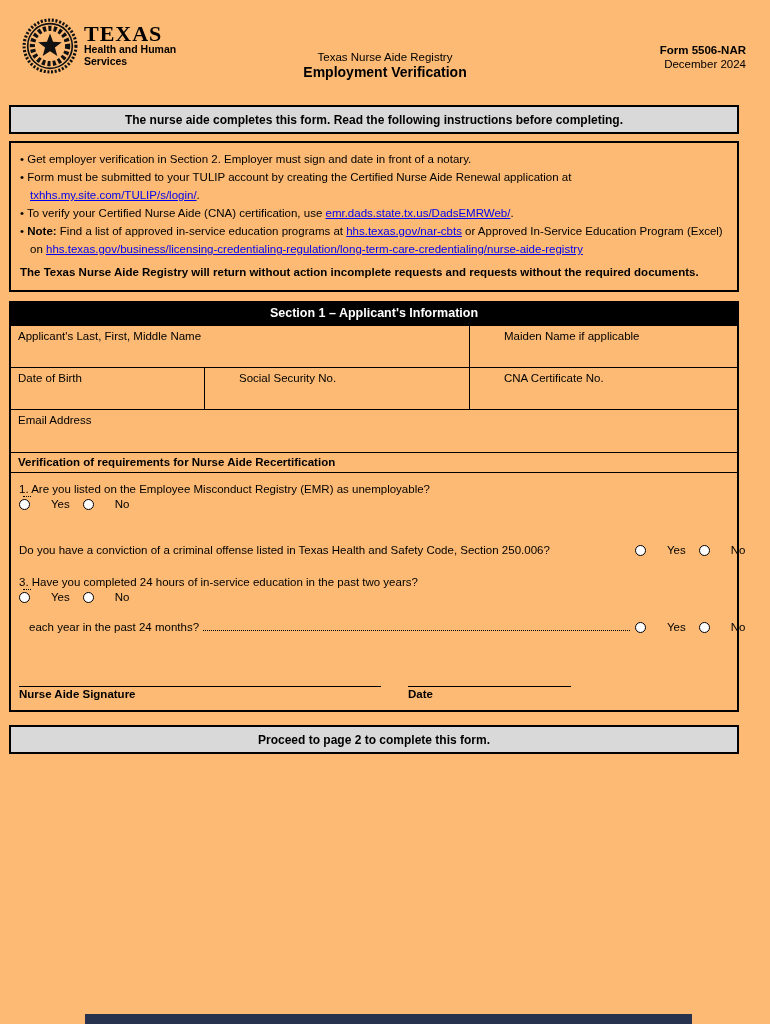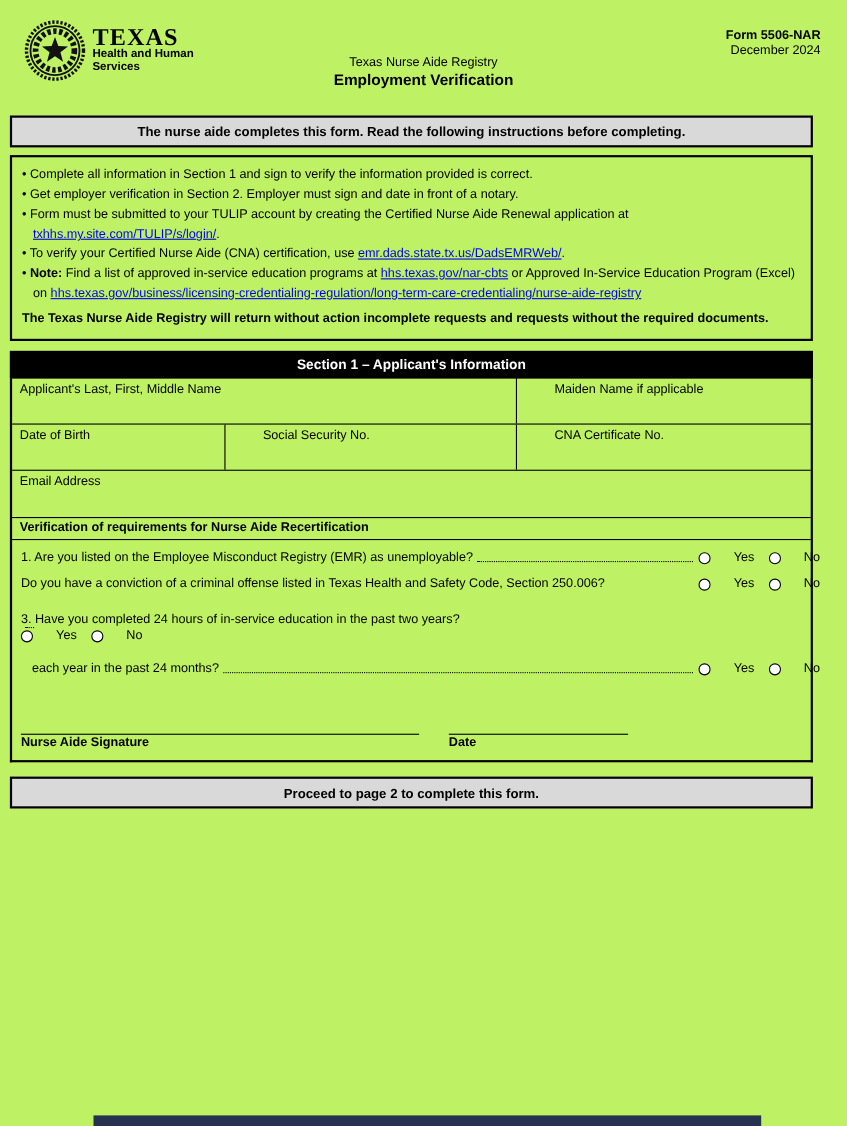--- a/index.html
+++ b/index.html
@@ -1,29 +1,29 @@
 <!DOCTYPE html>
 <html><head>
 <meta charset="utf-8">
 <style>
   * { margin: 0; padding: 0; box-sizing: border-box; }
   html,body { background: #fff; }
   body { font-family: "Liberation Sans", sans-serif; color: #000; }
-  .page { position: relative; width: 770px; height: 1024px; background: #bef264; overflow: hidden; }
+  .page { position: relative; width: 770px; height: 1024px; background: #fdba74; overflow: hidden; }
 
   
   .hdr-logo { position: absolute; left: 22px; top: 18px; display: flex; align-items: flex-start; }
   .seal { width: 56px; height: 56px; }
   .logo-text { margin-left: 6px; margin-top: 6px; }
   .brand { font-family: "Liberation Serif", serif; font-weight: bold; font-size: 22px; letter-spacing: 1px; line-height: 20px; }
   .brand-sub { font-size: 10.5px; font-weight: bold; line-height: 11.5px; }
   .hdr-title { position: absolute; left: 0; right: 0; top: 50px; text-align: center; }
   .hdr-title .t1 { font-size: 11.5px; line-height: 14px; }
   .hdr-title .t2 { font-size: 14px; font-weight: bold; line-height: 16px; }
-  .hdr-meta { position: absolute; right: 24px; top: 25px; text-align: right; font-size: 11.5px; line-height: 14px; }
+  .hdr-meta { position: absolute; right: 24px; top: 43px; text-align: right; font-size: 11.5px; line-height: 14px; }
   .hdr-meta .m1 { font-weight: bold; }
 
   
   .content { position: absolute; left: 9px; top: 105px; width: 730px; }
 
   .banner { border: 2px solid #000; background: #d9d9d9; text-align: center;
             font-weight: bold; font-size: 12px; padding: 6px 4px 5px 4px; }
 
   .instructions { border: 2px solid #000; margin-top: 7px; padding: 7px 9px 9px 9px;
                   font-size: 11.5px; line-height: 18px; }
@@ -42,21 +42,21 @@
   .t-cell + .t-cell { border-left: 1.5px solid #000; padding-left: 34px; }
   .h42 { height: 41px; }
   .h43 { height: 42px; }
   .w-name { width: 458px; } .w-maiden { flex: 1; }
   .w-dob { width: 193px; } .w-ssn { width: 265px; } .w-cna { flex: 1; }
   .w-full { flex: 1; }
   .ver-row { border-bottom: 1.5px solid #000; font-size: 11.5px; font-weight: bold; padding: 3px 18px 4px 7px; }
 
   .questions { padding: 9px 8px 10px 8px; }
   .q-row { display: flex; align-items: flex-start; font-size: 11.5px; line-height: 14px; }
-  .q-gap1 { margin-bottom: 10px; } .q-gap2 { margin-bottom: 18px; } .q-gap3 { margin-bottom: 16px; flex-direction: column; }
+  .q-gap1 { margin-bottom: 32px; flex-direction: column; } .q-gap2 { margin-bottom: 18px; } .q-gap3 { margin-bottom: 16px; flex-direction: column; }
   .leader { flex: 1; height: 11px; border-bottom: 1.3px dotted #000; margin: 0 5px 0 4px; min-width: 8px; }
   .spacer { flex: 1; }
   .choices { width: 94px; display: flex; gap: 13px; flex-shrink: 0; }
   .choice { display: flex; align-items: center; gap: 21px; }
   .radio { width: 11px; height: 11px; border: 1.3px solid #000; border-radius: 50%; background: #fff; flex-shrink: 0; }
   .q4-text { flex: 1; display: block; }
   .q4-line2 { display: flex; padding-left: 10px; }
   .choices-mid { align-self: flex-end; margin-bottom: 0px; }
 
   .sig-area { display: flex; margin-top: 39px; align-items: center; }
@@ -98,23 +98,20 @@
     <div class="m1">Form 5506-NAR</div>
     <div class="m2">December 2024</div>
   </div>
 
   <div class="content">
 
     <div class="banner">The nurse aide completes this form. Read the following instructions before completing.</div>
 
     <div class="instructions">
       <div class="bullet">
-        <span>Complete all information in Section 1 and sign to verify the information provided is correct.</span>
-      </div>
-      <div class="bullet">
         <span>Get employer verification in Section 2. Employer must sign and date in front of a notary.</span>
       </div>
       <div class="bullet">
         <span>Form must be submitted to your TULIP account by creating the Certified Nurse Aide Renewal application at </span><span class="link">txhhs.my.site.com/TULIP/s/login/</span><span>.</span>
       </div>
       <div class="bullet">
         <span>To verify your Certified Nurse Aide (CNA) certification, use </span><span class="link">emr.dads.state.tx.us/DadsEMRWeb/</span><span>.</span>
       </div>
       <div class="bullet">
         <span class="bold">Note:</span><span> Find a list of approved in-service education programs at </span><span class="link">hhs.texas.gov/nar-cbts</span><span> or Approved In-Service Education Program (Excel) on </span><span class="link">hhs.texas.gov/business/licensing-credentialing-regulation/long-term-care-credentialing/nurse-aide-registry</span>

